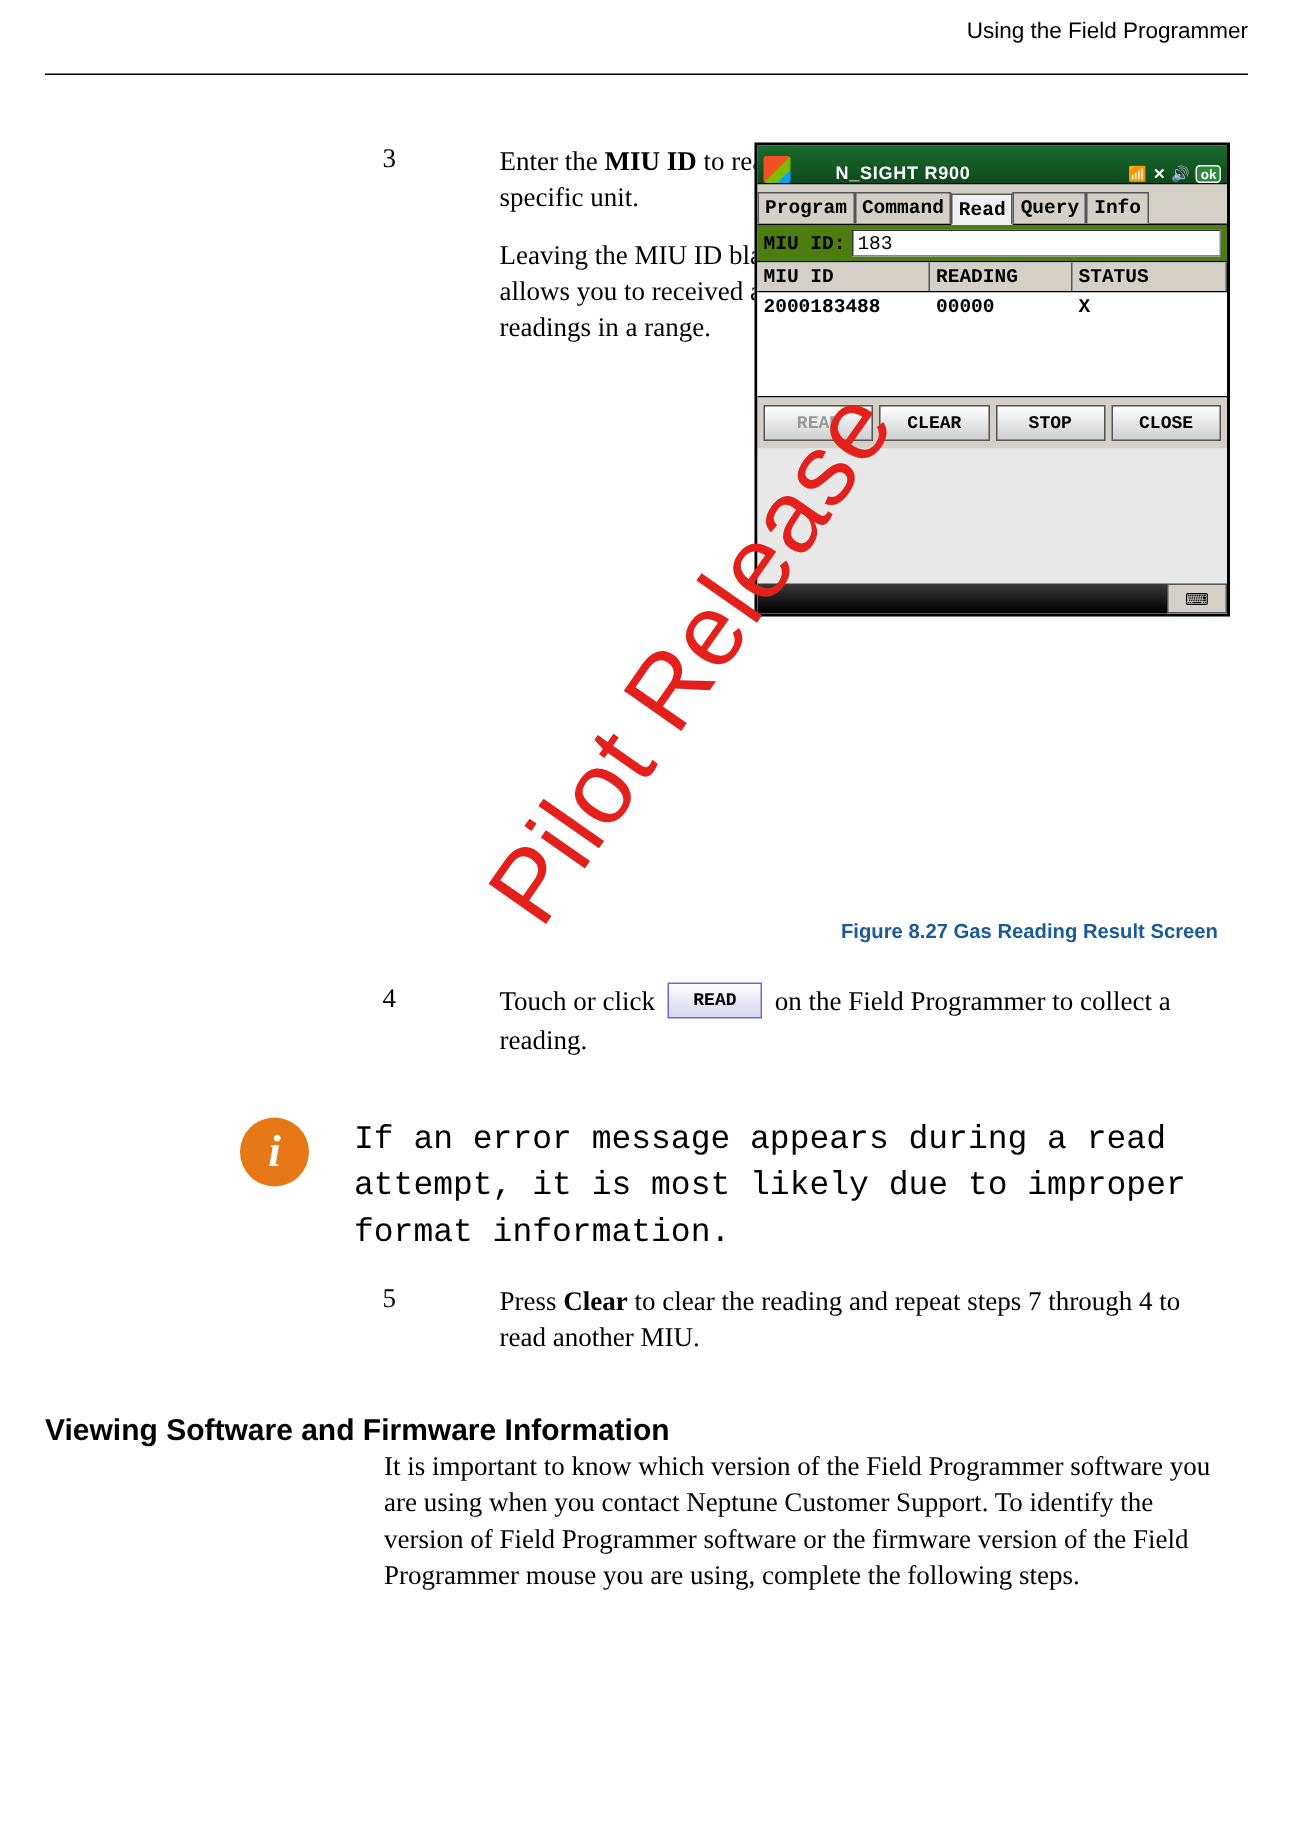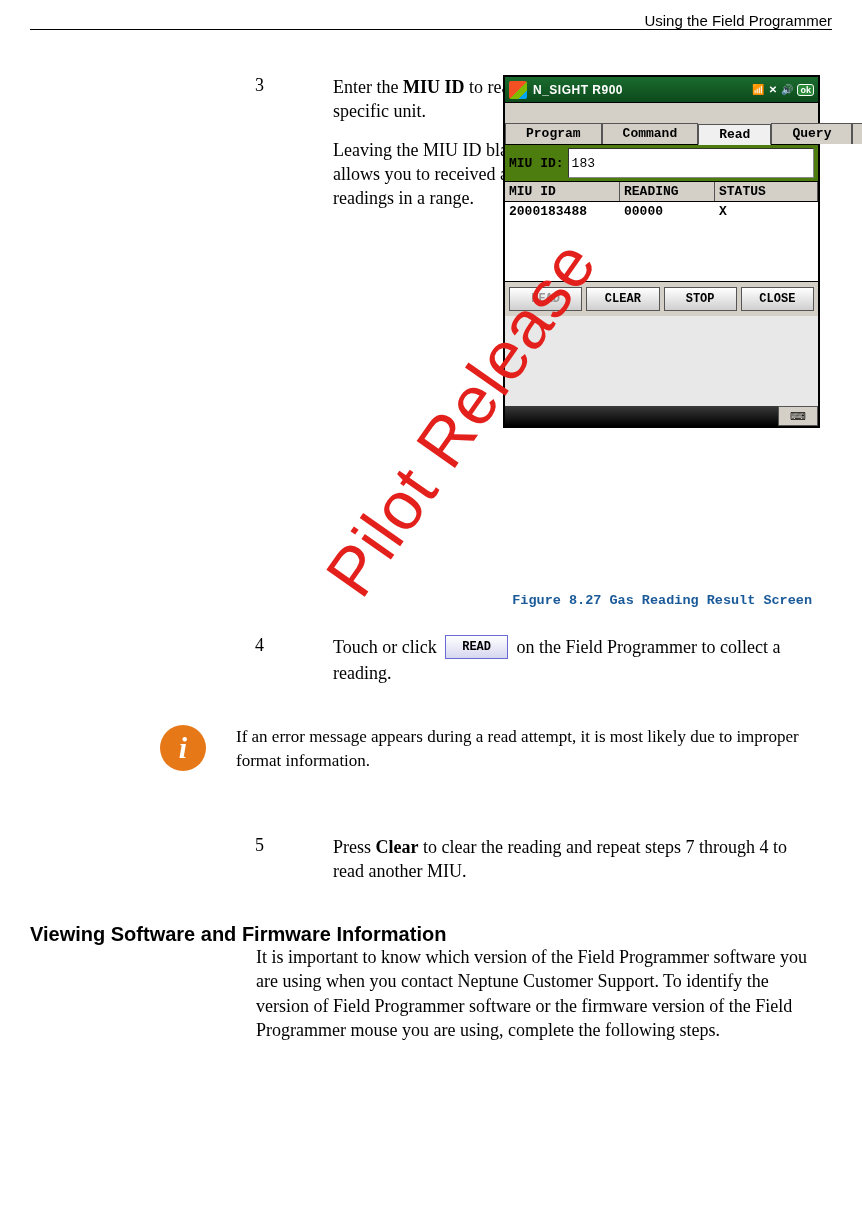--- a/index.html
+++ b/index.html
@@ -15,21 +15,21 @@
   .page {
     padding: 12px 30px 0 30px;
     height: 100%;
     position: relative;
   }
   .header {
     border-bottom: 1.5px solid #000;
     text-align: right;
     font-family: Arial, Helvetica, sans-serif;
     font-size: 15px;
-    padding-bottom: 0;
+    padding-bottom: 20px;
   }
   .content {
     margin-top: 45px;
     position: relative;
   }
   .step-row {
     display: flex;
     margin-left: 225px;
   }
   .step-num {
@@ -54,23 +54,24 @@
     background: #e8e8e8;
     font-family: Tahoma, Verdana, sans-serif;
   }
   .title-bar {
     background: linear-gradient(#1a6b2e,#0d4a1c);
     color: #fff;
     font-size: 12px;
     font-weight: bold;
     height: 26px;
     display: flex;
-    align-items: center;
+    align-items: flex-end;
     padding: 0 4px;
     border-bottom: 1px solid #000;
+    gap: 24px;
   }
   .win-logo {
     width: 18px; height: 18px;
     background: linear-gradient(135deg,#f25022 0 50%,#7fba00 0 75%,#00a4ef 0);
     margin-right: 6px;
     border-radius: 2px;
   }
   .title-text { flex: 1; letter-spacing: 0.5px; }
   .title-icons { display: flex; gap: 4px; font-size: 10px; }
   .ok-badge {
@@ -84,58 +85,58 @@
     display: flex;
     background: #d4d0c8;
     border-bottom: 1px solid #000;
     font-family: "Courier New", monospace;
     font-size: 13px;
     font-weight: bold;
   }
   .tab {
     border: 1px solid #555;
     border-bottom: none;
-    padding: 2px 20px;
+    padding: 2px 4px;
     background: #d4d0c8;
-    margin-top: 20px;
+    margin-top: 5px;
   }
   .tab.active { background: #f0f0f0; border-bottom: 1px solid #f0f0f0; position: relative; top: 1px; }
   .form-row {
     display: flex;
     align-items: center;
     background: #4d7c0f;
     padding: 3px 4px;
     border-bottom: 1px solid #000;
     font-family: "Courier New", monospace;
     font-size: 13px;
     font-weight: bold;
   }
   .form-row input {
     flex: 1;
     margin-left: 4px;
     font-family: "Courier New", monospace;
     font-size: 13px;
     border: 1px inset #888;
     padding: 1px 3px;
-    height: 30px;
+    height: 18px;
   }
   .table-wrap { background: #fff; }
   .table-head, .table-row {
     display: flex;
     font-family: "Courier New", monospace;
     font-size: 13px;
     font-weight: bold;
   }
   .table-head { background: #d4d0c8; border-bottom: 1px solid #000; }
   .table-head > div { border-right: 1px solid #555; padding: 2px 4px; }
   .table-row > div { padding: 2px 4px; }
   .col-id { width: 115px; }
   .col-reading { width: 95px; }
   .col-status { flex: 1; }
-  .table-body { height: 80px; background: #fff; border-bottom: 1px solid #000; }
+  .table-body { height: 70px; background: #fff; border-bottom: 1px solid #000; }
 
   .button-row {
     display: flex;
     background: #d4d0c8;
     padding: 5px 4px;
     gap: 4px;
   }
   .wm-btn {
     flex: 1;
     font-family: "Courier New", monospace;
@@ -168,21 +169,21 @@
     position: absolute;
     bottom: 0; left: 0; right: 40px;
     height: 20px;
     background: linear-gradient(#3a3a3a,#000);
   }
 
   .fig-caption {
     position: absolute;
     top: 518px;
     right: 20px;
-    font-family: Liberation Mono, monospace;
+    font-family: Liberation Sans, sans-serif;
     font-size: 13.5px;
     font-weight: bold;
     color: #1a5a99;
   }
 
   .step4-wrap {
     position: absolute;
     top: 560px;
     left: 225px;
     right: 0;
@@ -219,22 +220,22 @@
     align-items: center;
     justify-content: center;
     color: #fff;
     font-family: Georgia, serif;
     font-style: italic;
     font-weight: bold;
     font-size: 30px;
     flex-shrink: 0;
   }
   .info-text {
-    font-family: Liberation Serif, serif;
-    font-size: 17px;
+    font-family: Liberation Mono, monospace;
+    font-size: 22px;
     line-height: 1.4;
   }
 
   .step5-wrap {
     position: absolute;
     top: 760px;
     left: 225px;
     right: 20px;
     display: flex;
   }

